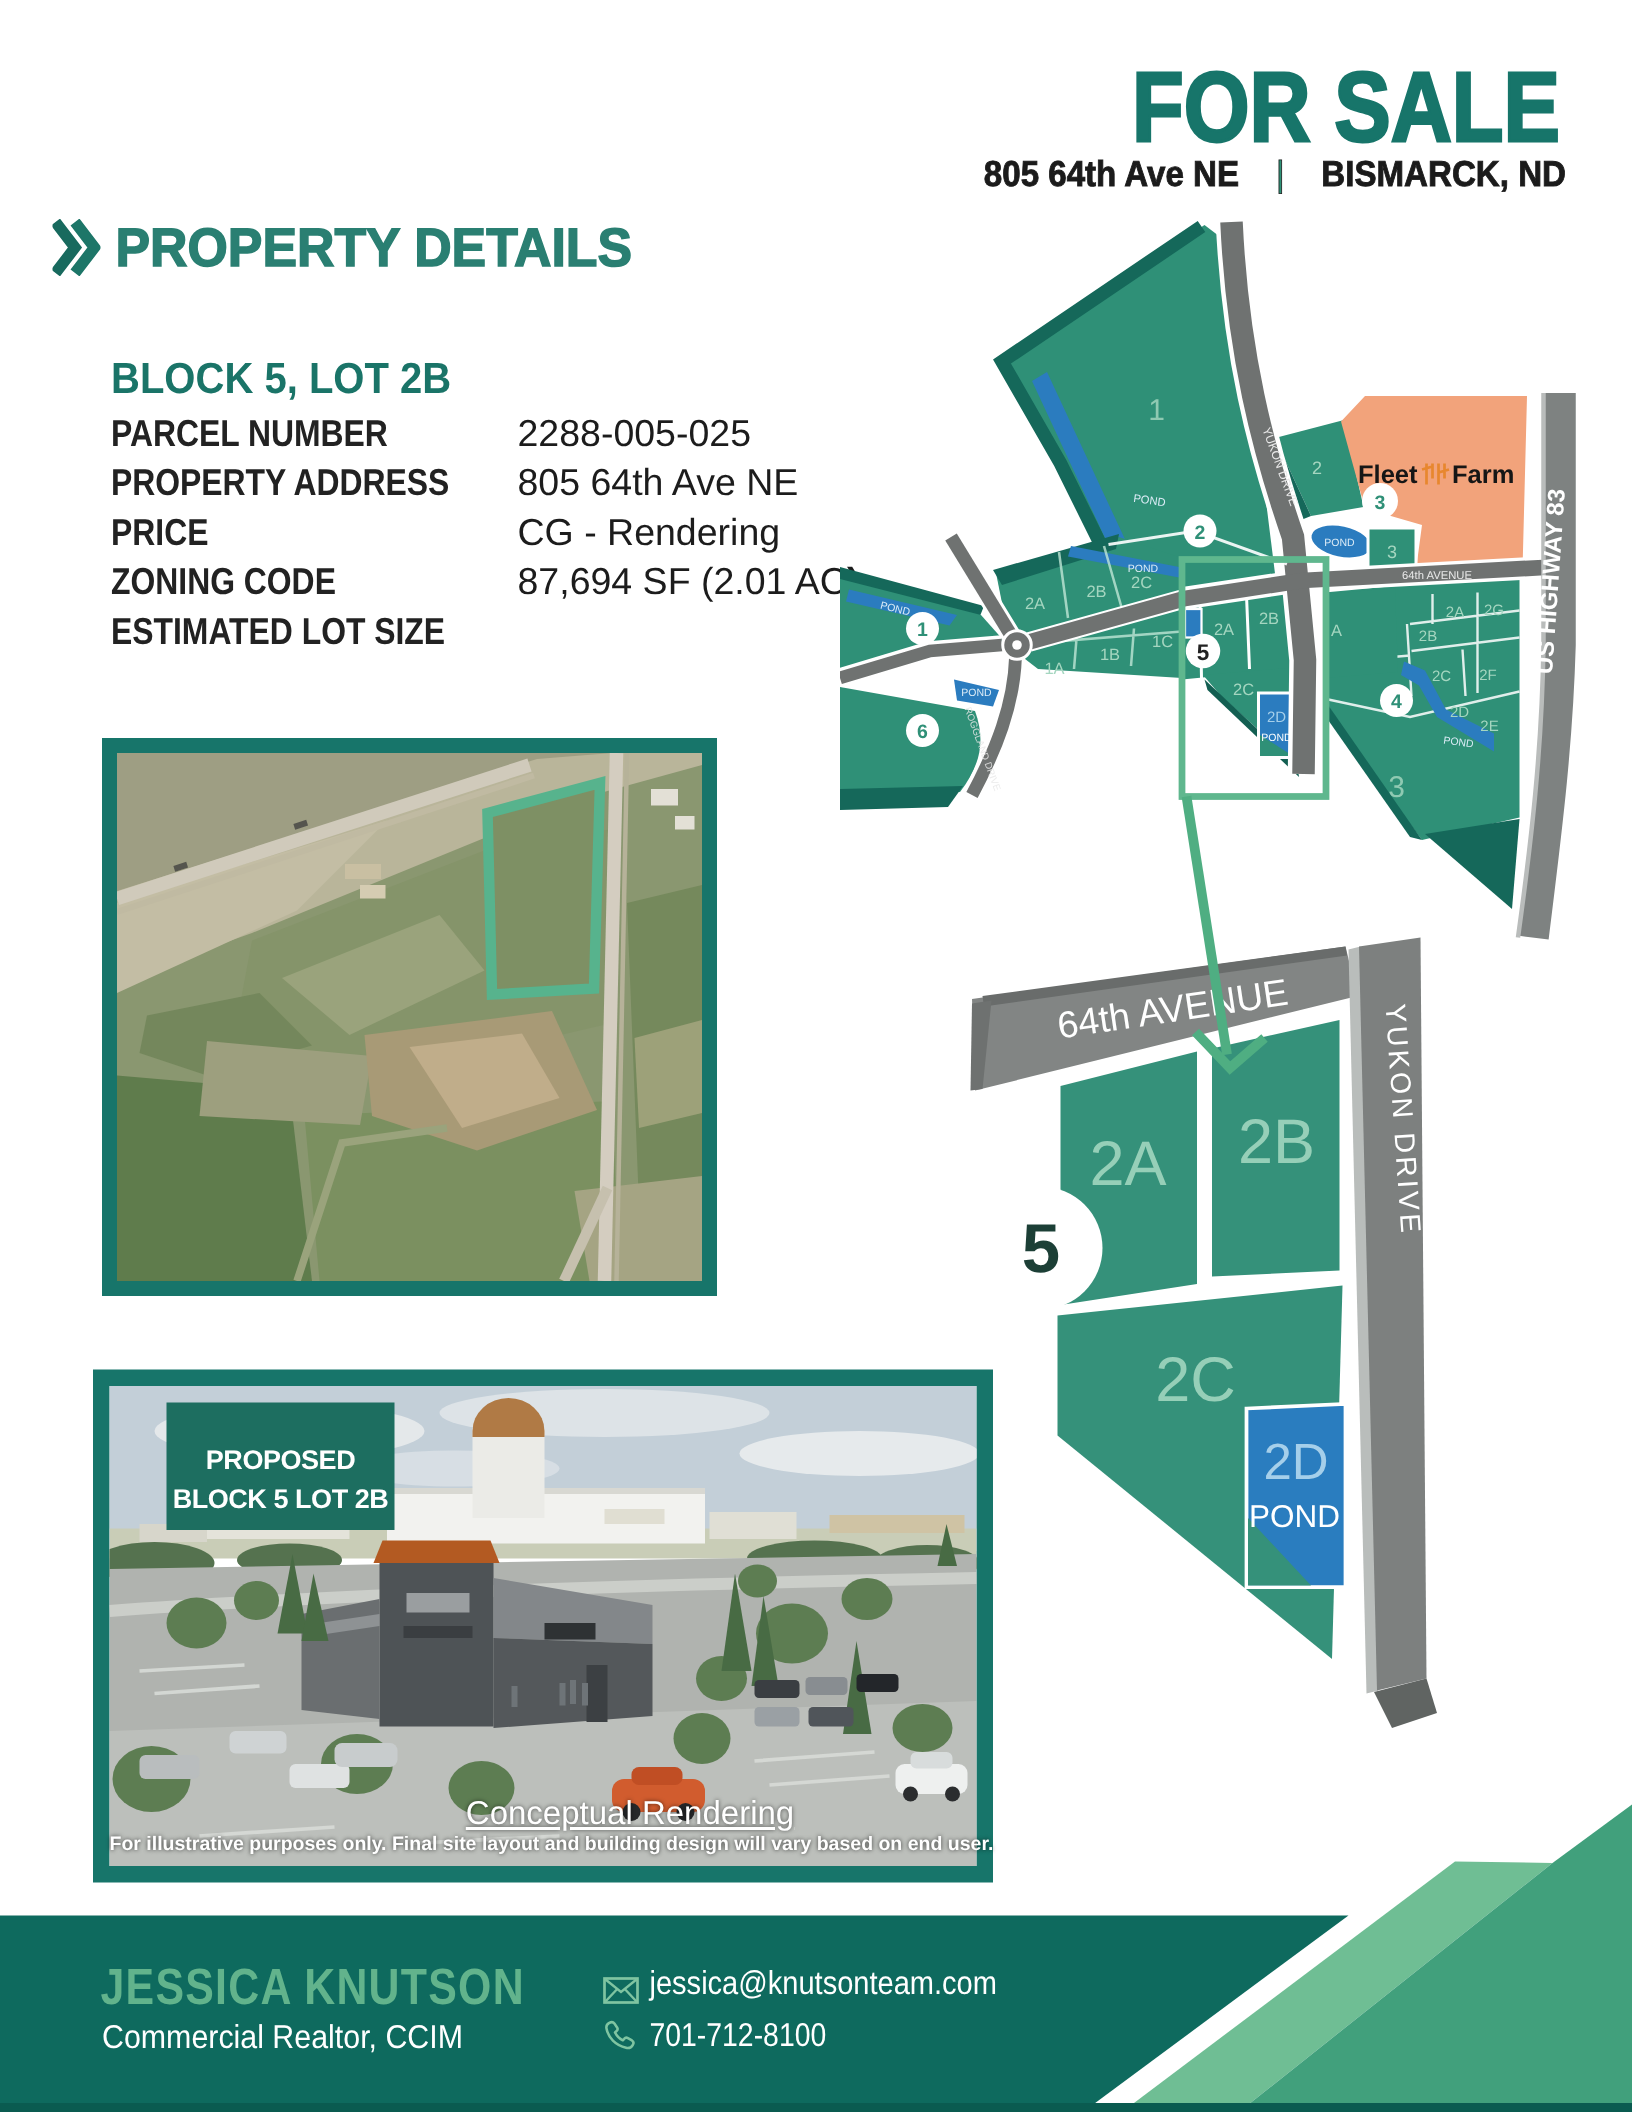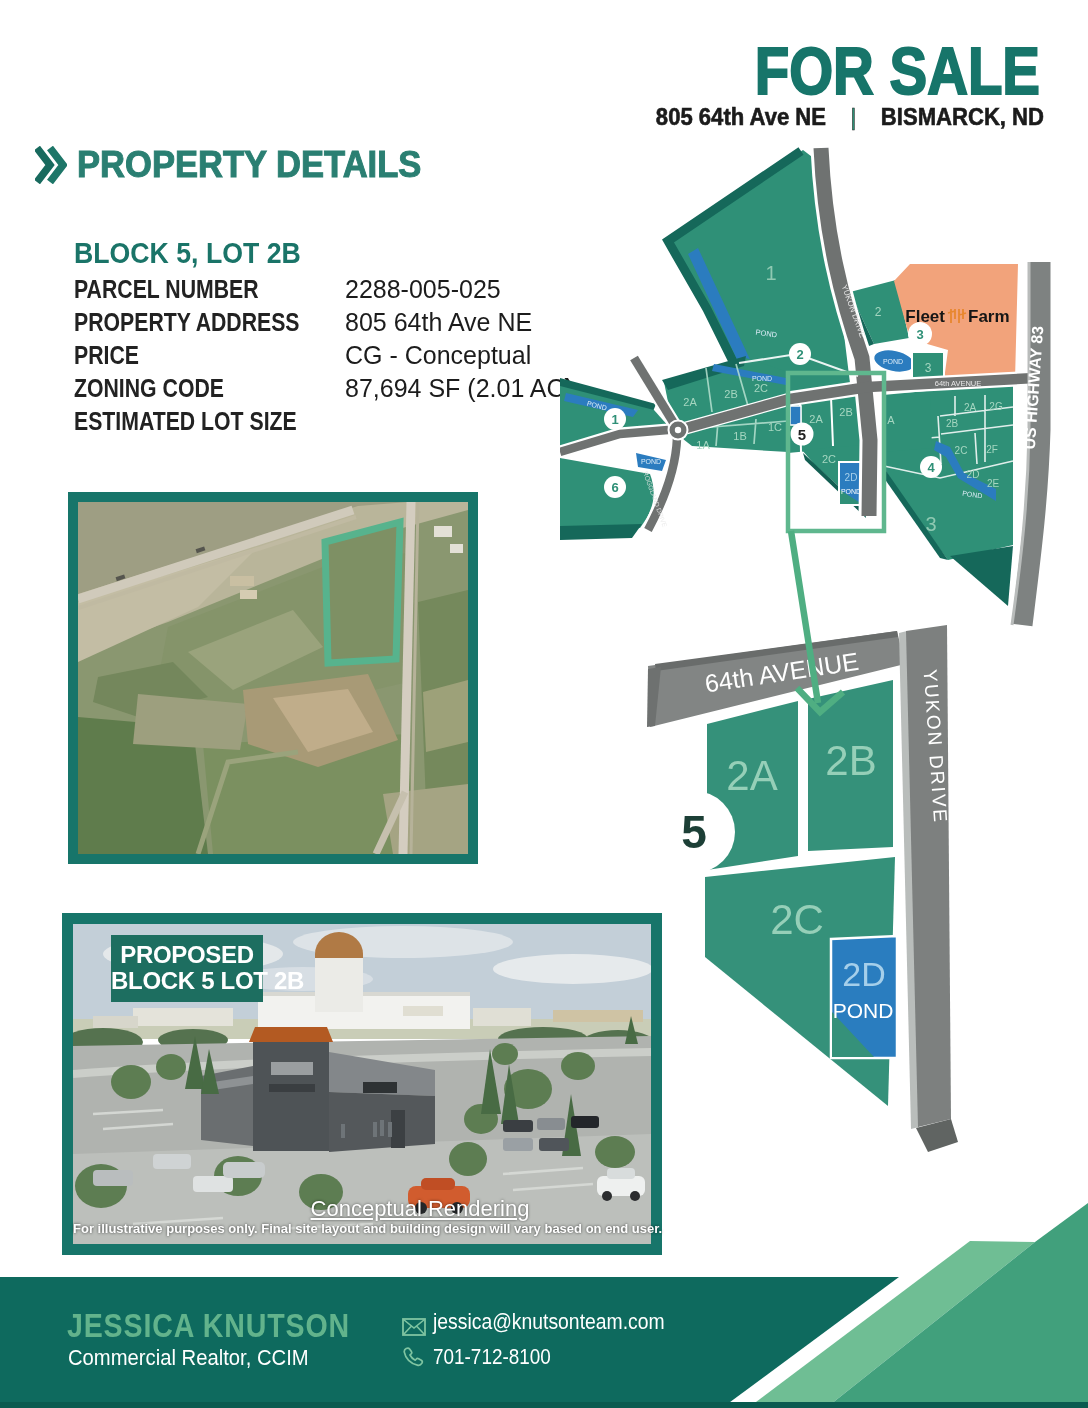--- a/index.html
+++ b/index.html
@@ -26,21 +26,21 @@
 <div class="abs" style="left:74px;top:273px;font-size:25px;color:#222;line-height:33px;transform:scaleX(0.85);transform-origin:0 0;">
   <div style="font-weight:700;">PARCEL NUMBER</div>
   <div style="font-weight:700;">PROPERTY ADDRESS</div>
   <div style="font-weight:700;">PRICE</div>
   <div style="font-weight:700;">ZONING CODE</div>
   <div style="font-weight:700;">ESTIMATED LOT SIZE</div>
 </div>
 <div class="abs" style="left:345px;top:273px;font-size:25px;color:#1c1c1c;line-height:33px;">
   <div>2288-005-025</div>
   <div>805 64th Ave NE</div>
-  <div>CG - Conceptual</div>
+  <div>CG - Rendering</div>
   <div>87,694 SF (2.01 AC<b>)</b></div>
 </div>
 
 <svg id="map" class="abs" style="left:560px;top:130px;" width="528" height="1040" viewBox="560 130 528 1040">
 
   <path d="M803,150 L667,240 L706,308 L767,429 L800,440 L856,432 C850,380 838,290 824,166 Z" fill="#2f9077"></path>
 
   <path d="M801,151 L668,241 L707,309 L766,428" fill="none" stroke="#15685a" stroke-width="9"></path>
 
   <path d="M688,254 L698,248 L753,366 L774,420 L763,424 L742,370 Z" fill="#2b7cbf"></path>
@@ -440,21 +440,21 @@
     <g>
       <rect x="524" y="252" width="48" height="20" rx="6" fill="#eef0ef"></rect>
       <rect x="534" y="244" width="28" height="11" rx="4" fill="#d8dcdc"></rect>
       <circle cx="534" cy="272" r="5" fill="#2b2d2f"></circle>
         <circle cx="562" cy="272" r="5" fill="#2b2d2f"></circle>
     </g>
 
     <rect x="150" y="238" width="42" height="16" rx="5" fill="#c8cccd"></rect>
   </svg>
   
-  <div class="abs" style="left:38px;top:11px;width:152px;height:60px;background:#1d6e60;color:#fff;font-size:24px;font-weight:600;text-align:center;line-height:26px;padding-top:7px;white-space:nowrap;letter-spacing:-0.3px;">PROPOSED<br>BLOCK 5 LOT 2B</div>
+  <div class="abs" style="left:38px;top:11px;width:152px;height:60px;background:#1d6e60;color:#fff;font-size:18px;font-weight:600;text-align:center;line-height:26px;padding-top:25px;white-space:nowrap;letter-spacing:-0.3px;">PROPOSED<br>BLOCK 5 LOT 2B</div>
   
   <div class="abs" style="left:0;top:272px;width:694px;text-align:center;color:#fff;font-size:22px;text-decoration:underline;text-shadow:0 0 3px rgba(0,0,0,.6);">Conceptual Rendering</div>
   
   <div class="abs" style="left:0;top:297px;width:578px;text-align:center;color:#fff;font-size:13px;font-weight:700;text-shadow:0 0 3px rgba(0,0,0,.7);white-space:nowrap;">For illustrative purposes only. Final site layout and building design will vary based on end user.</div>
 </div>
 
 <svg class="abs" style="left:0;top:1180px;" width="1088" height="228" viewBox="0 0 1088 228">
 
   <polygon points="0,97 899,97 722,228 0,228" fill="#0e6a5e"></polygon>
 

